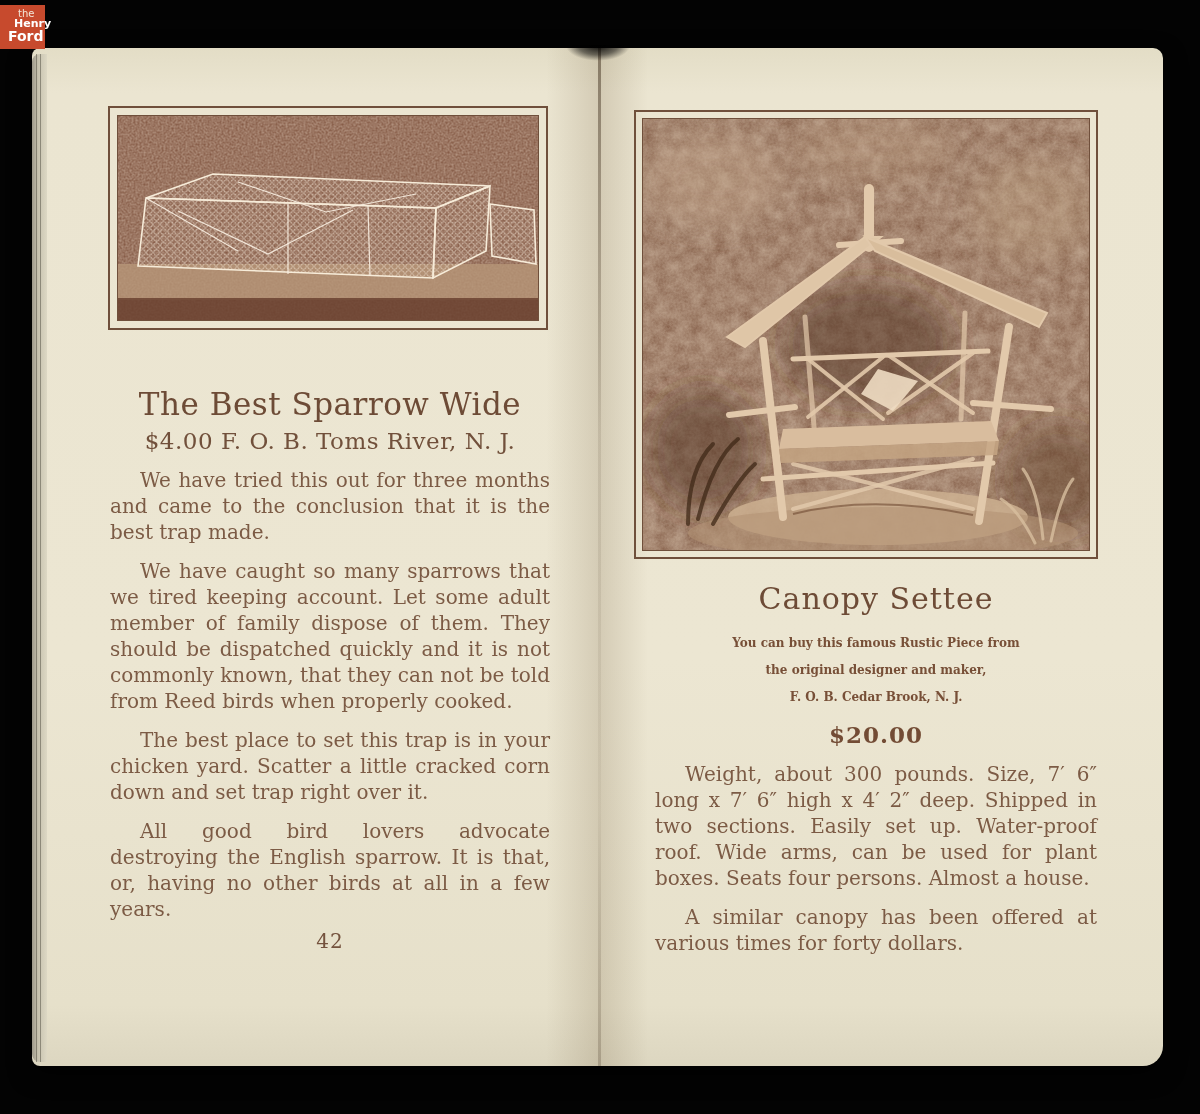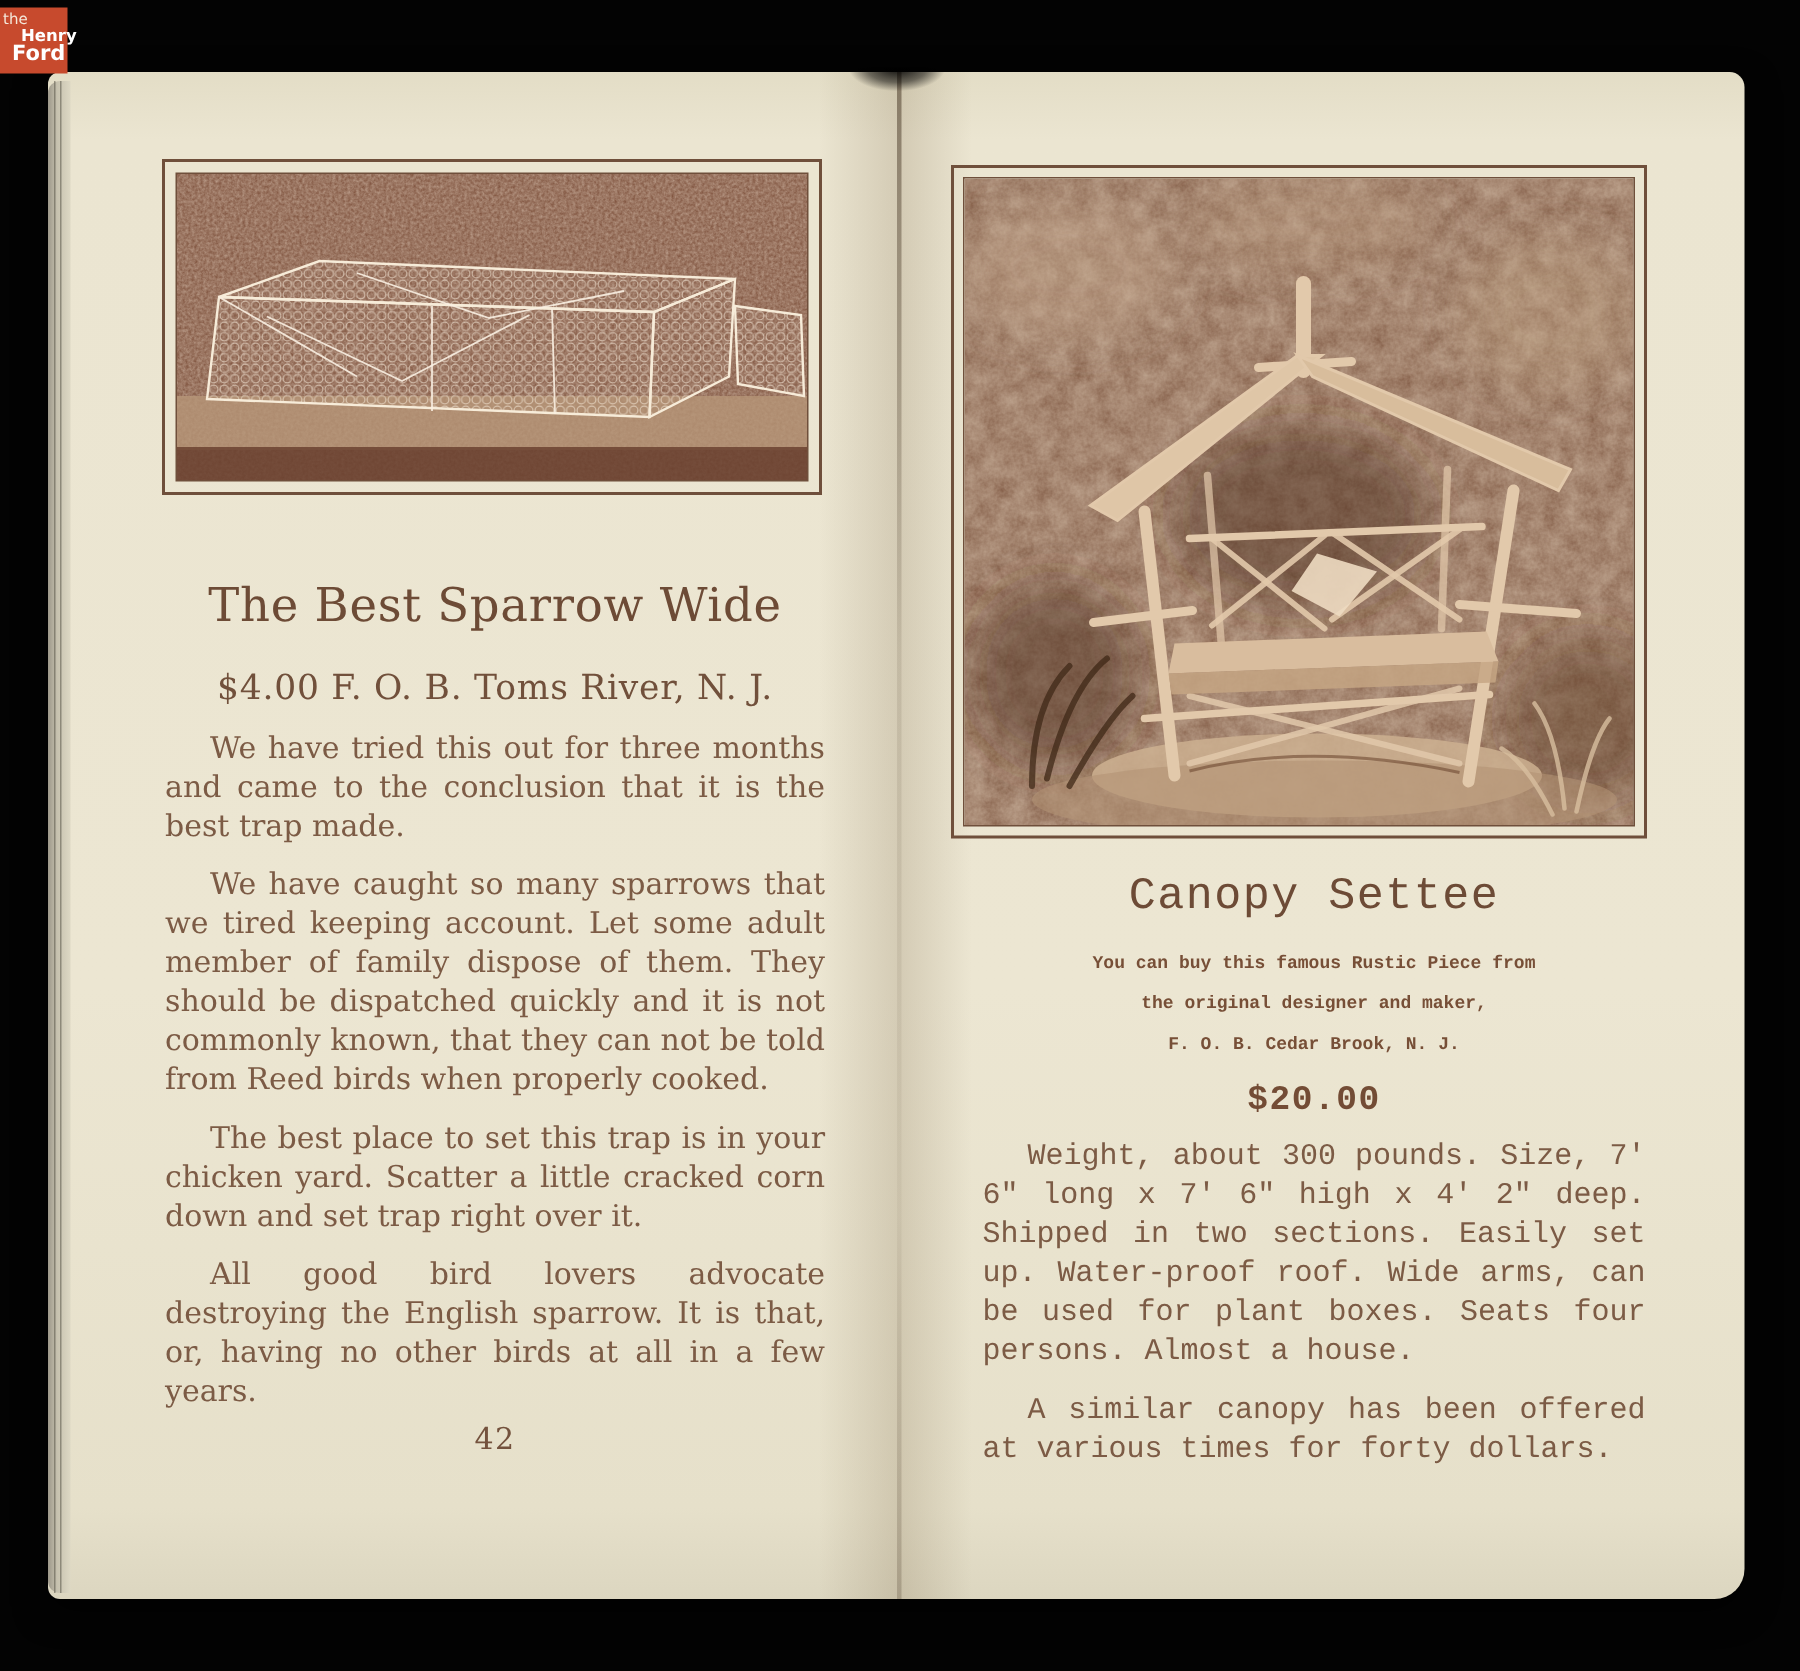--- a/index.html
+++ b/index.html
@@ -29,37 +29,37 @@
   .fig-left{margin:58px 0 0 76px;width:422px;padding:7px;}
   .fig-right{margin:62px 0 0 34px;width:448px;padding:6px;}
   .photo{border:1px solid #6f4f3b;overflow:hidden;position:relative;
          box-shadow:inset 0 0 26px rgba(60,30,14,.45);}
   .photo svg{display:block;}
   .caption{ text-align:center;font-size:20px;letter-spacing:1.5px;color:#6e4d39;margin-top:8px;}
   .cap-left{width:440px;margin-left:76px;}
   .cap-right{width:460px;margin-left:34px;}
   
   .content-l{margin:0 50px 0 78px;}
-  .content-r{margin:16px 66px 0 55px;font-family:Liberation Mono, monospace;}
+  .content-r{margin:16px 66px 0 55px;}
   h1{font-weight:400;text-align:center;color:#6d4b36;margin:0;}
   .title-l{font-size:31px;margin-top:56px;letter-spacing:.5px;}
   .title-r{font-size:30px;margin-top:22px;letter-spacing:1px;}
-  .subtitle-l{text-align:center;font-size:23px;color:#71503b;margin-top:24px;letter-spacing:.5px;}
+  .subtitle-l{text-align:center;font-size:23px;color:#71503b;margin-top:6px;letter-spacing:.5px;}
   .lead-r{margin-top:14px;text-align:center;font-weight:bold;font-size:12px;line-height:27px;color:#774f37;}
   .price{text-align:center;font-size:23px;font-weight:bold;color:#734c35;margin-top:10px;letter-spacing:1px;}
   p.body{font-size:20px;line-height:26px;color:#7c5b45;text-align:justify;
          text-indent:30px;margin:13px 0 0 0;}
   .first-l{margin-top:36px;}
   .first-r{margin-top:24px;}
   .pageno{text-align:center;font-size:20px;color:#74523d;margin-top:7px;letter-spacing:1px;}
   
   .logo{position:absolute;left:0;top:5px;width:45px;height:44px;background:#c74a2d;
         font-family:"DejaVu Sans","Liberation Sans",sans-serif;color:#fff;}
   .logo span{position:absolute;display:block;line-height:1;}
-  .logo .l1{left:2px;top:4px;font-size:10px;color:#f4e8da;}
+  .logo .l1{left:18px;top:4px;font-size:10px;color:#f4e8da;}
   .logo .l2{left:14px;top:13px;font-size:11px;font-weight:bold;}
   .logo .l3{left:8px;top:24px;font-size:14px;font-weight:bold;}
 </style>
 </head>
 <body>
 
 <div class="stage">
 
   <div class="book">
 

